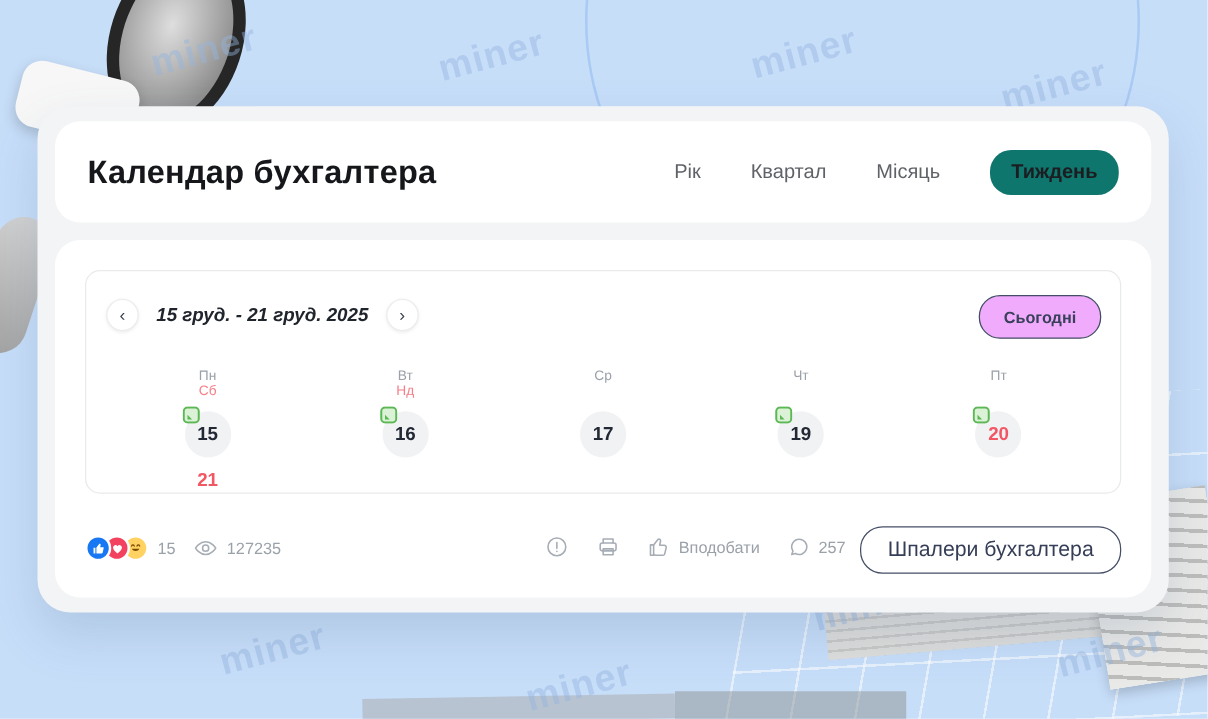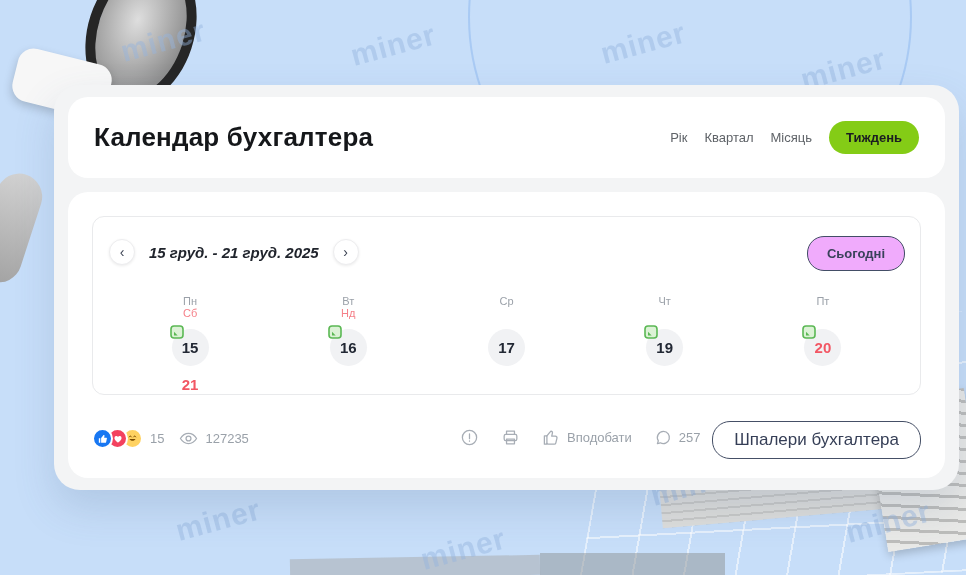--- a/index.html
+++ b/index.html
@@ -30,28 +30,28 @@
       background:radial-gradient(ellipse at 42% 42%, #dedede, #8f8f8f 72%);}
   .mega-body{position:absolute;left:14px;top:56px;width:96px;height:54px;
       background:#f7f7f7;border-radius:16px;transform:rotate(14deg);
       box-shadow:0 4px 10px rgba(0,0,0,.18);z-index:0;}
   .arm{position:absolute;left:-14px;top:172px;width:46px;height:112px;border-radius:24px;
       background:linear-gradient(#d2d2d2,#a3a3a3);transform:rotate(18deg);z-index:0;}
 
   
   .outer{position:absolute;left:30px;top:85px;width:905px;height:405px;z-index:2;
          background:#f3f4f5;border-radius:26px;
-         box-shadow:0 18px 40px rgba(70,100,140,.18);margin-left:24px;}
+         box-shadow:0 18px 40px rgba(70,100,140,.18);}
   .header-card{position:absolute;left:14px;top:12px;width:877px;height:81px;
          background:#fff;border-radius:20px;display:flex;align-items:center;
          justify-content:space-between;padding:0 26px;box-sizing:border-box;}
   .page-title{font-size:26px;font-weight:700;color:#15171a;letter-spacing:.2px;}
-  .tabs{display:flex;align-items:center;gap:17px;font-size:13px;color:#5f6368;}
+  .tabs{display:flex;align-items:center;gap:40px;font-size:16px;color:#5f6368;}
   .tab{cursor:pointer;white-space:nowrap;}
-  .tab.active{background:#84cc16;border-radius:17px;padding:9px 17px;
+  .tab.active{background:#0f766e;border-radius:17px;padding:9px 17px;
               font-weight:700;color:#1b1d21;}
 
   .main-card{position:absolute;left:14px;top:107px;width:877px;height:286px;
          background:#fff;border-radius:20px;}
   .cal-box{position:absolute;left:24px;top:24px;width:829px;height:179px;
          border:1px solid #e9eaec;border-radius:12px;box-sizing:border-box;}
   .cal-nav{position:absolute;top:22px;left:16px;display:flex;align-items:center;gap:9px;}
   .nav-btn{width:24px;height:24px;border-radius:50%;background:#fff;
          border:1px solid #ededef;box-shadow:0 1px 3px rgba(0,0,0,.08);
          display:flex;align-items:center;justify-content:center;

